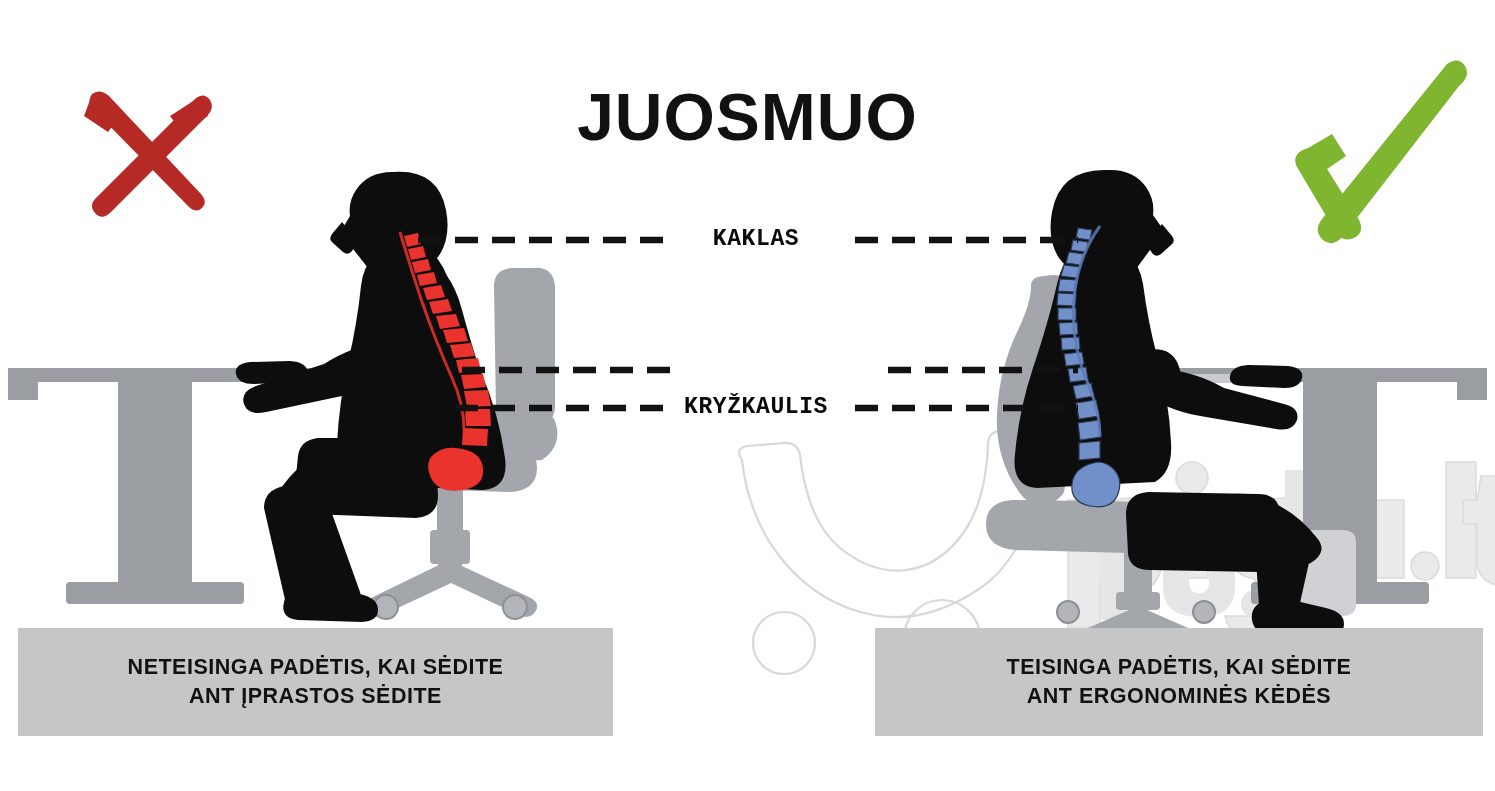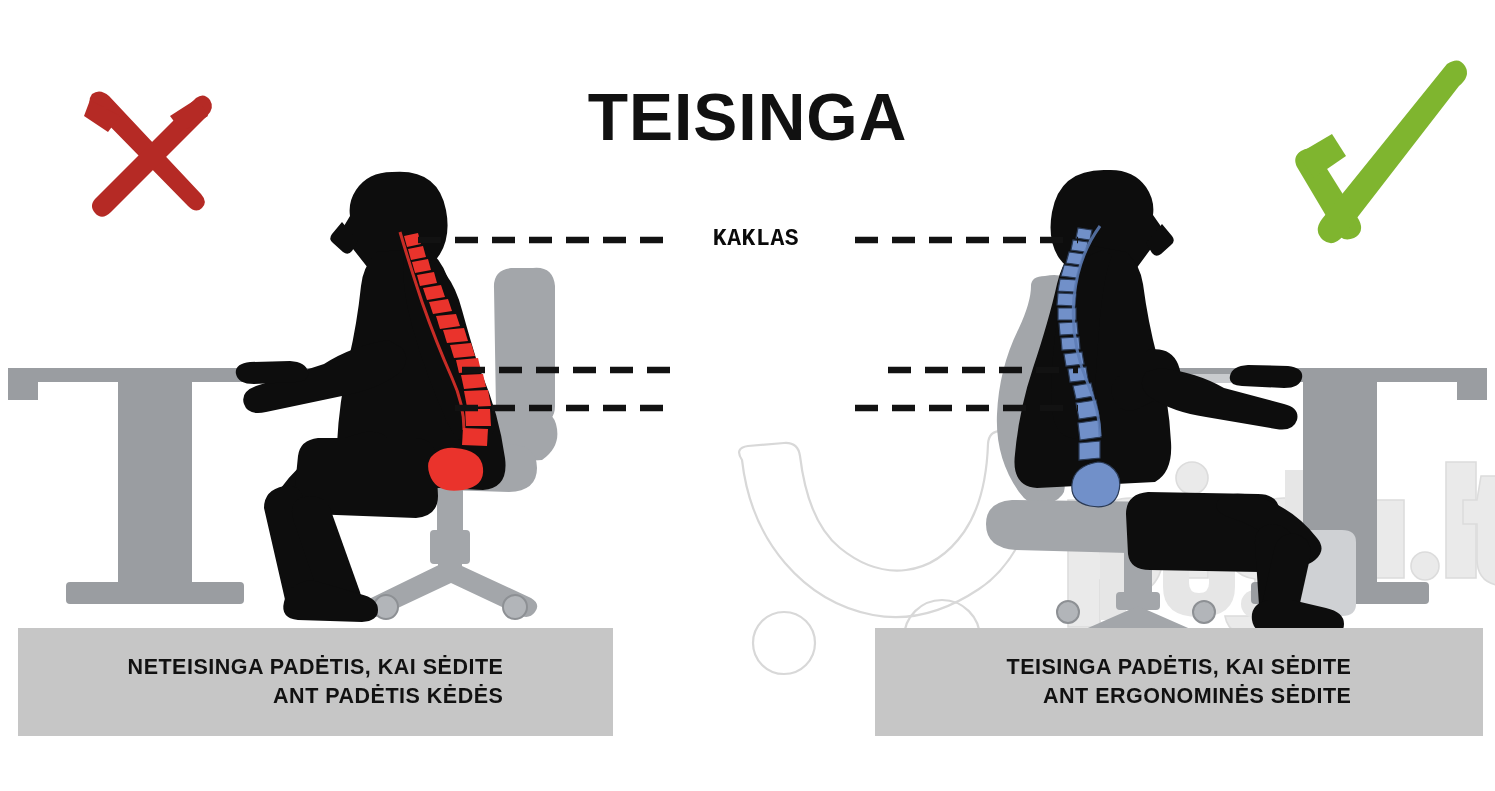--- a/index.html
+++ b/index.html
@@ -45,21 +45,21 @@
 
   
   .capbar{
     position:absolute;
     background:#c6c6c6;
     display:flex;
     align-items:center;
     justify-content:center;
   }
   .captext{
-    text-align:right;
+    text-align:center;
     font-size:21.5px;
     font-weight:bold;
     letter-spacing:0.5px;
     color:#111;
     line-height:1.33;
     font-family:"Liberation Sans", sans-serif;
   }
   #cap-left{left:18px;top:628px;width:595px;height:108px;}
   #cap-right{left:875px;top:628px;width:608px;height:108px;}
 </style>
@@ -329,31 +329,32 @@
     <g stroke="#121212" stroke-width="6.5" stroke-dasharray="23 14" stroke-linecap="butt">
       <line x1="418" y1="240" x2="672" y2="240"></line>
       <line x1="462" y1="370" x2="672" y2="370"></line>
       <line x1="455" y1="408" x2="672" y2="408"></line>
       <line x1="855" y1="240" x2="1078" y2="240"></line>
       <line x1="888" y1="370" x2="1078" y2="370"></line>
       <line x1="855" y1="408" x2="1078" y2="408"></line>
     </g>
   </svg>
 
-  <div class="title">TEISINGA</div>
+  <div class="title">JUOSMUO</div>
 
   <div class="clabel" id="lbl-kaklas">KAKLAS</div>
+  <div class="clabel" id="lbl-kryzkaulis">KRYŽKAULIS</div>
 
   <div class="capbar" id="cap-left">
     <div class="captext">
       <div>NETEISINGA PADĖTIS, KAI SĖDITE</div>
-      <div>ANT PADĖTIS KĖDĖS</div>
+      <div>ANT ĮPRASTOS SĖDITE</div>
     </div>
   </div>
 
   <div class="capbar" id="cap-right">
     <div class="captext">
       <div>TEISINGA PADĖTIS, KAI SĖDITE</div>
-      <div>ANT ERGONOMINĖS SĖDITE</div>
+      <div>ANT ERGONOMINĖS KĖDĖS</div>
     </div>
   </div>
 
 </div>
 
 </body></html>

